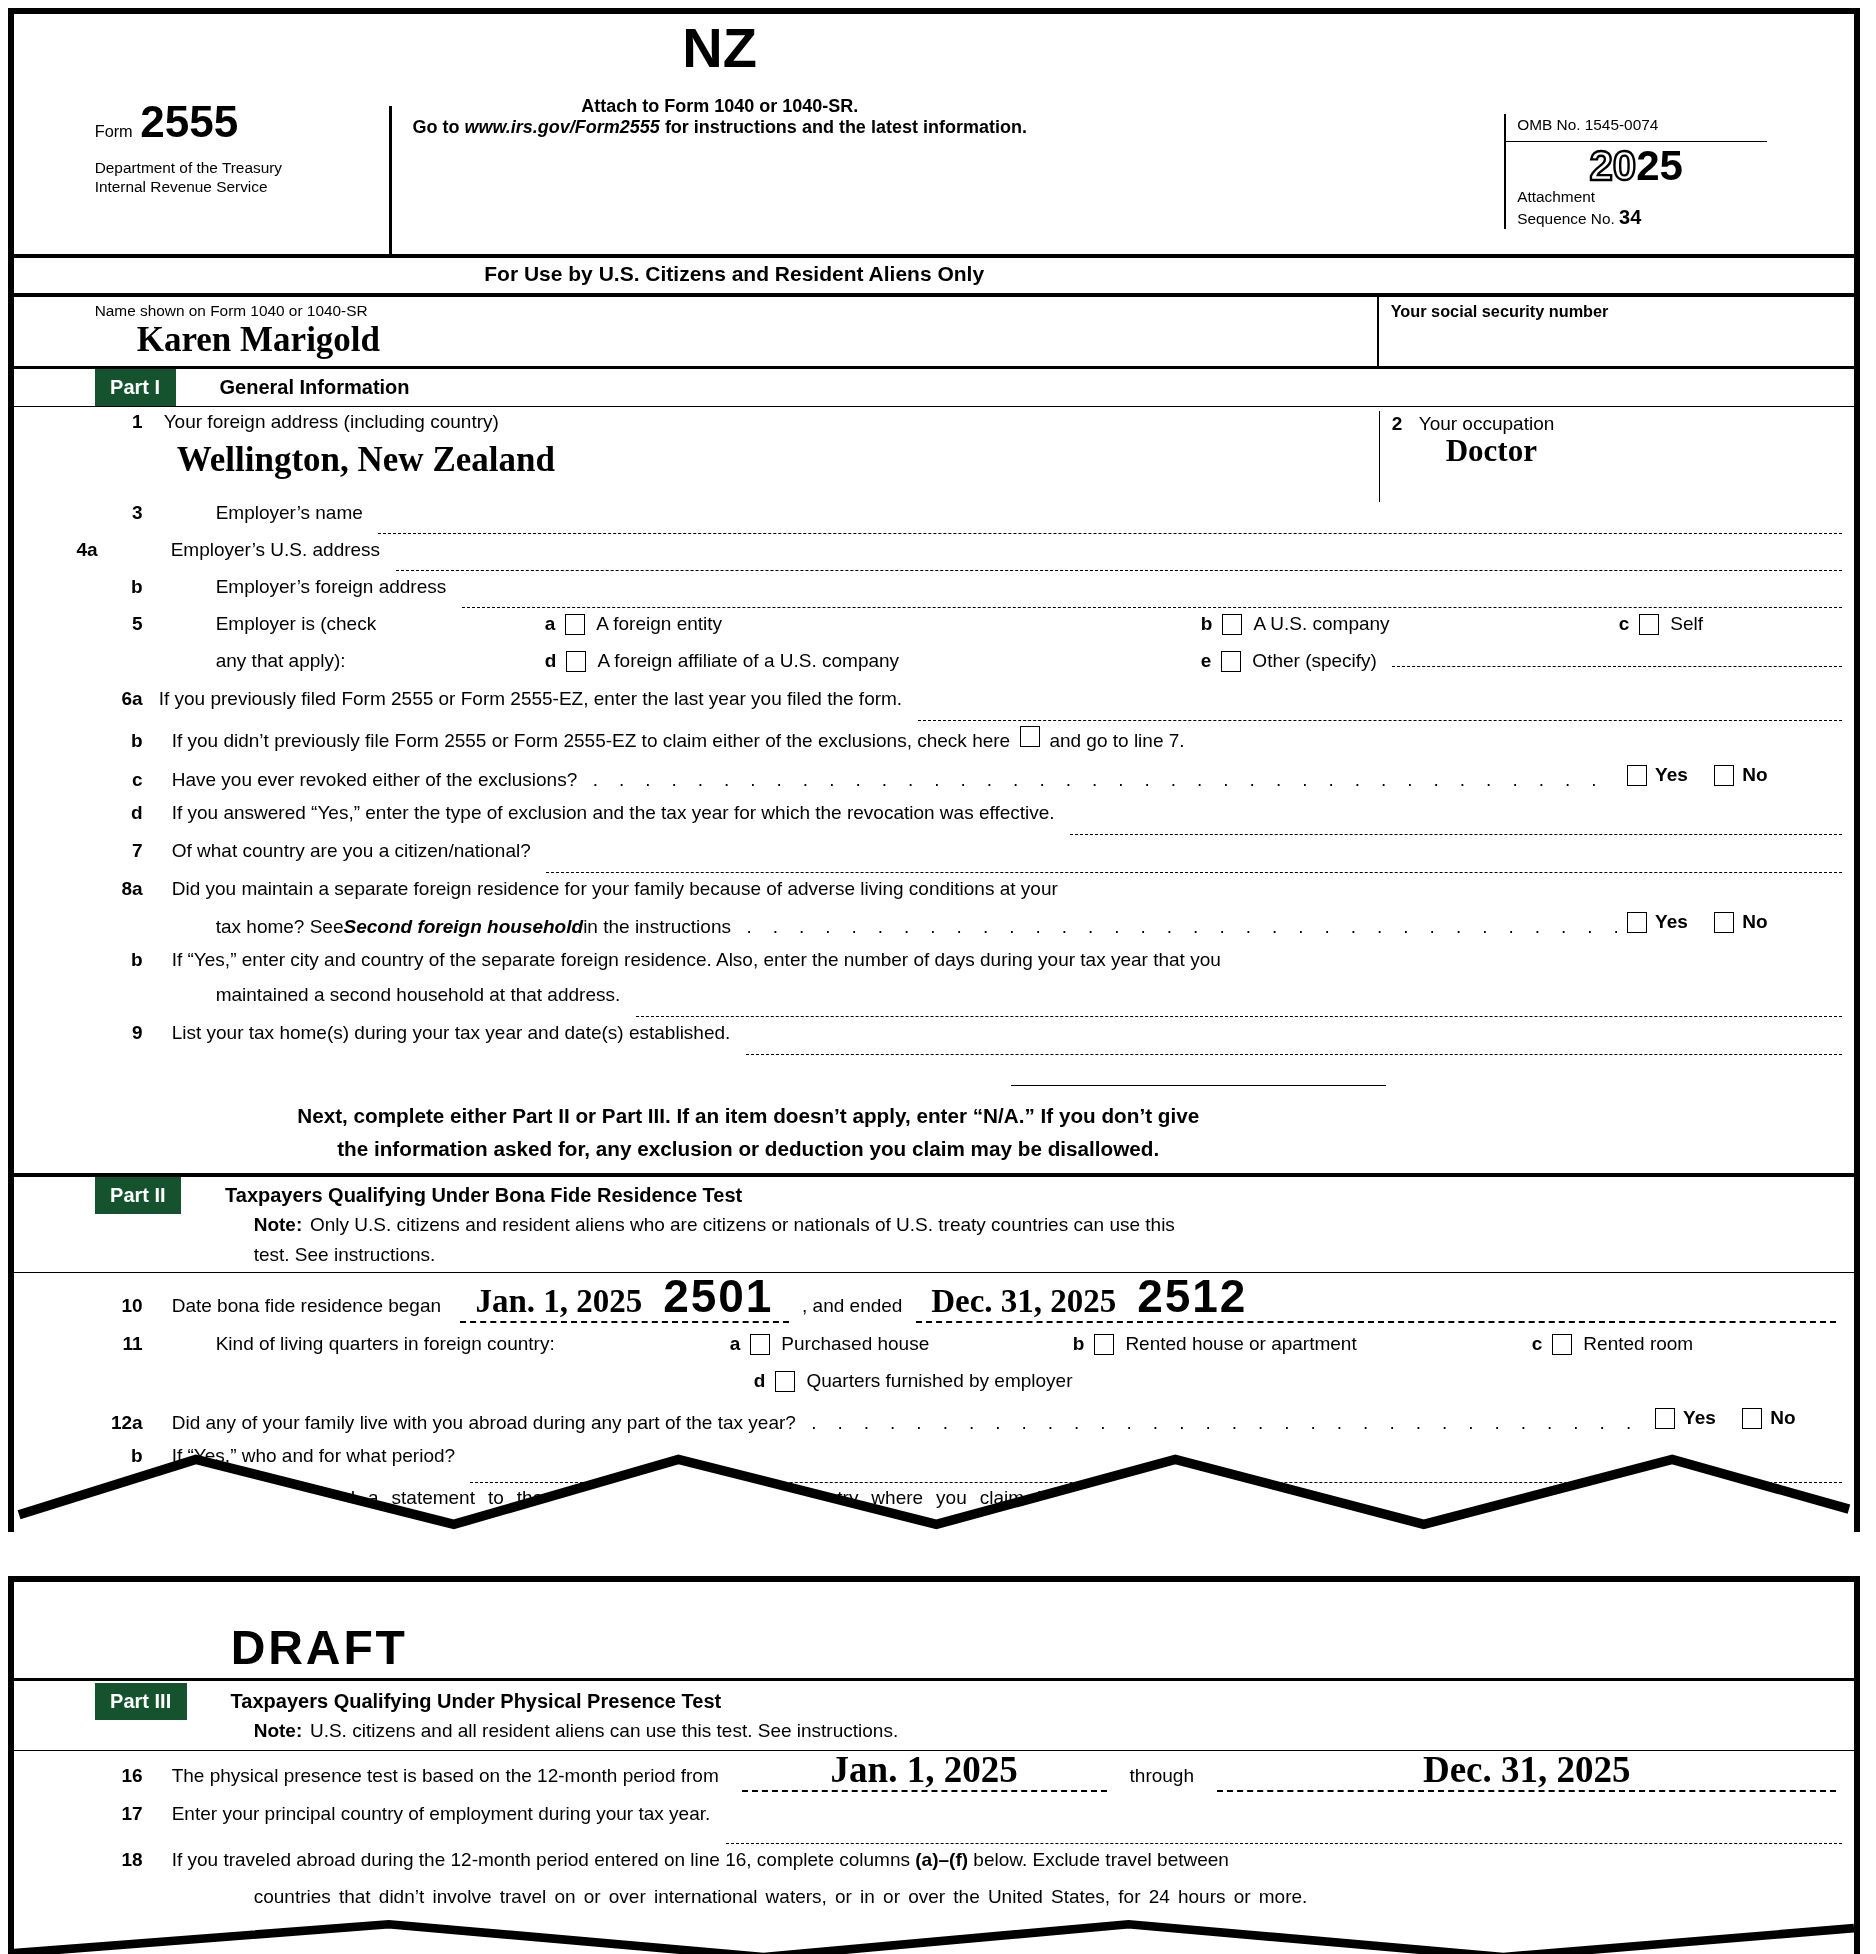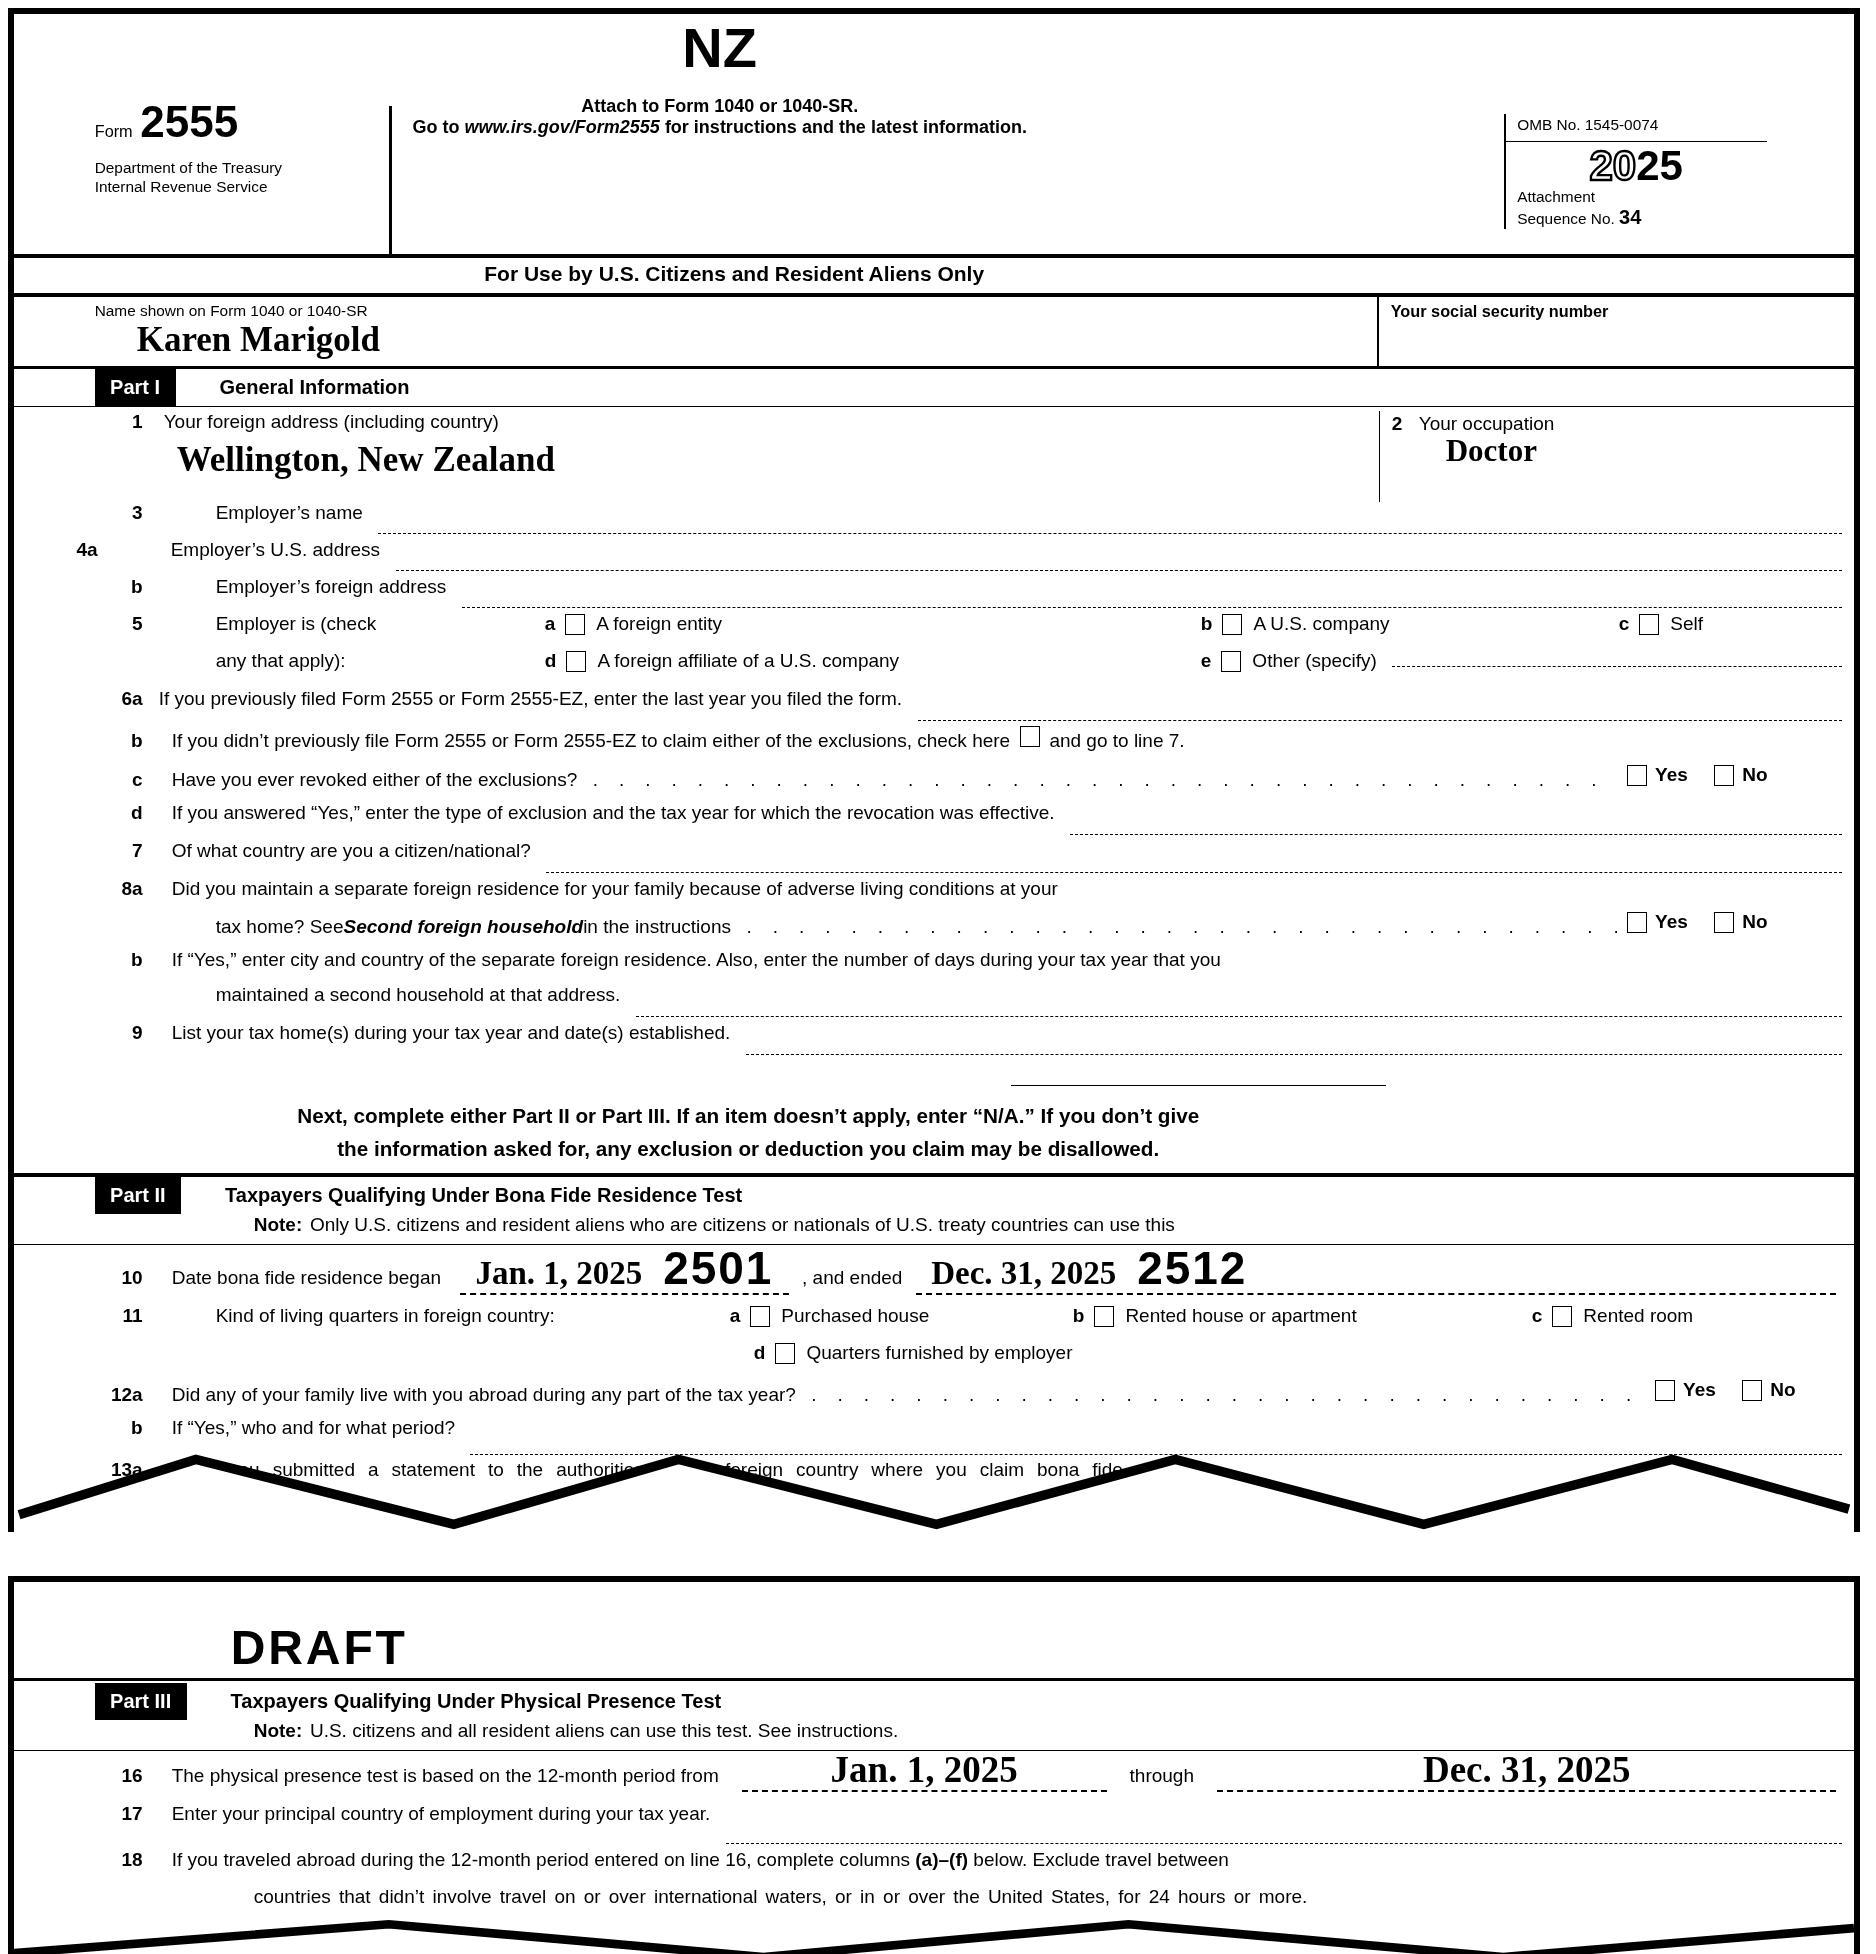--- a/index.html
+++ b/index.html
@@ -40,21 +40,21 @@
   .serif{font-family:"Liberation Serif",serif;font-weight:bold;}
   .name-val{font-size:35px;margin:1.9px 0 0 42px;line-height:1.05;}
   .nr-right{width:463px;border-left:2.9px solid #000;padding:4.8px 0 1.9px 11.5px;}
   .ssn-label{font-size:16.3px;font-weight:bold;}
   .ssn-val{font-size:37px;margin-left:38px;letter-spacing:1.9px;line-height:1.05;}
 
   
   .partbar{display:flex;align-items:stretch;height:37px;}
   .partbar.b1{border-bottom:1.9px solid #000;}
   .partbar.b2{border-top:4.8px solid #000;}
-  .plabel{background:#000000;color:#fff;font-weight:bold;font-size:20px;margin-left:81px;
+  .plabel{background:#14532d;color:#fff;font-weight:bold;font-size:20px;margin-left:81px;
           padding:0 15.4px;display:flex;align-items:center;}
   .ptitle{font-weight:bold;font-size:20px;margin-left:44px;align-self:center;}
 
   
   .row{display:flex;align-items:baseline;padding-left:85px;font-size:19px;min-height:38px;}
   .num{width:44px;text-align:right;font-weight:bold;flex-shrink:0;}
   .lbl{margin-left:73px;}
   .dfill{flex:1;border-bottom:1.9px dashed #000;margin:0 11.5px 4.8px 15.4px;align-self:flex-end;height:0;}
   .dots{flex:1;overflow:hidden;white-space:nowrap;letter-spacing:21px;margin-left:15.4px;}
   .cbox{display:inline-block;width:18px;height:19px;border:1.9px solid #000;background:#fff;
@@ -308,20 +308,23 @@
   </div>
 
   <div class="partbar b2">
     <div class="plabel">Part II</div>
     <div class="ptitle">Taxpayers Qualifying Under Bona Fide Residence Test</div>
   </div>
   <div class="noteline">
     <span class="noteword">Note:</span>
     <span>Only U.S. citizens and resident aliens who are citizens or nationals of U.S. treaty countries can use this</span>
   </div>
+  <div class="noteline" style="min-height:28px;">
+    <span>test. See instructions.</span>
+  </div>
   <div class="thinrule"></div>
 
   <div class="row" style="min-height:60px;align-items:baseline;">
     <span class="num">10</span>
     <span class="lbl" style="margin-left:29px;">Date bona fide residence began</span>
     <span class="dw" style="margin-left:19px;">
       <span class="sdate">Jan. 1, 2025</span>
       <span class="bigcode">2501</span>
     </span>
     <span class="mid10">, and ended</span>

